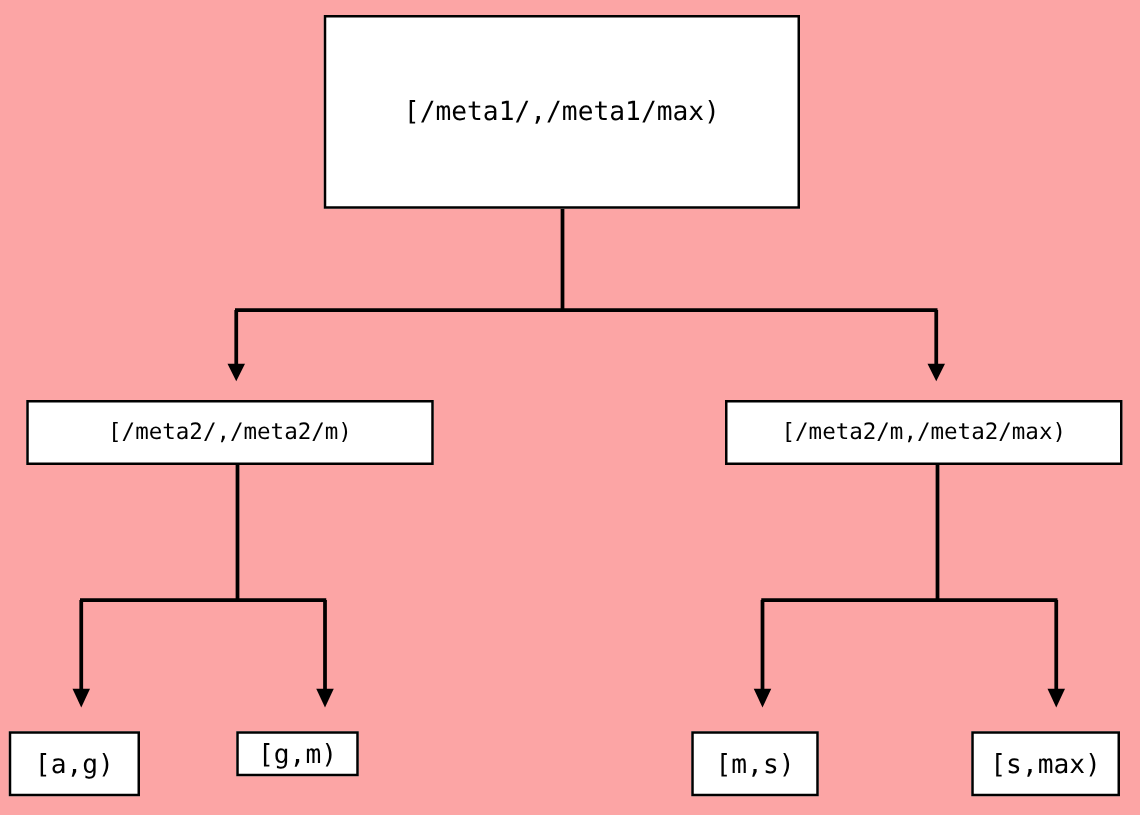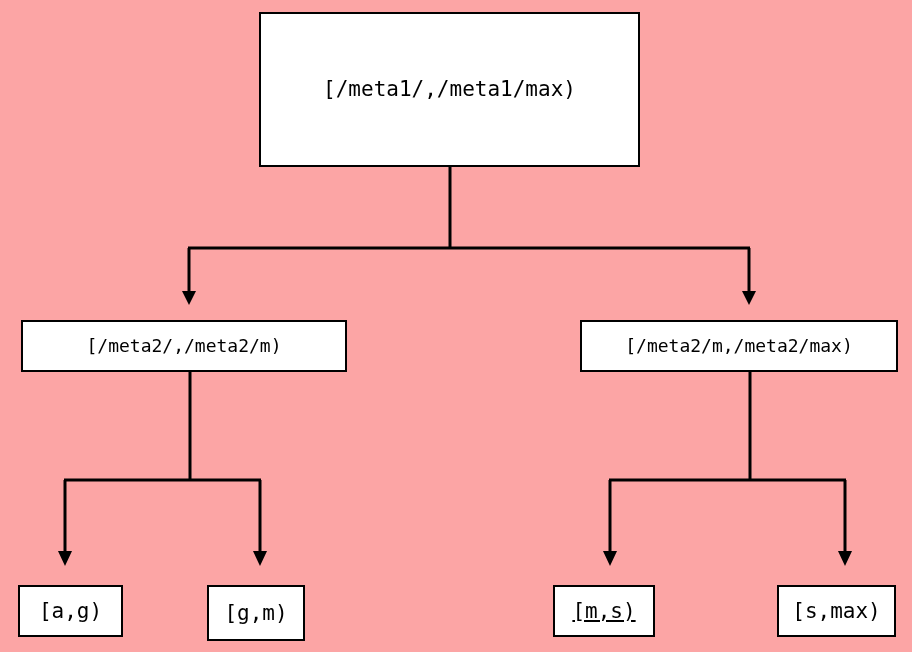--- a/index.html
+++ b/index.html
@@ -92,29 +92,29 @@
   </div>
 
   <div class="node-box node-mid" style="left:21px; top:320px; width:326px; height:52px;">
     <span class="node-label">[/meta2/,/meta2/m)</span>
   </div>
 
   <div class="node-box node-mid" style="left:580px; top:320px; width:318px; height:52px;text-align:center;">
     <span class="node-label">[/meta2/m,/meta2/max)</span>
   </div>
 
-  <div class="node-box node-leaf" style="left:7px; top:585px; width:105px; height:52px;margin-left:11px;">
+  <div class="node-box node-leaf" style="left:7px; top:585px; width:105px; height:52px;">
     <span class="node-label">[a,g)</span>
   </div>
 
-  <div class="node-box node-leaf" style="left:207px; top:585px; width:98px; height:56px;">
+  <div class="node-box node-leaf" style="left:189px; top:585px; width:98px; height:36px;">
     <span class="node-label">[g,m)</span>
   </div>
 
-  <div class="node-box node-leaf" style="left:553px; top:585px; width:102px; height:52px;text-decoration:underline;">
+  <div class="node-box node-leaf" style="left:553px; top:585px; width:102px; height:52px;">
     <span class="node-label">[m,s)</span>
   </div>
 
   <div class="node-box node-leaf" style="left:777px; top:585px; width:119px; height:52px;">
     <span class="node-label">[s,max)</span>
   </div>
 
 </div>
 
 </body></html>

